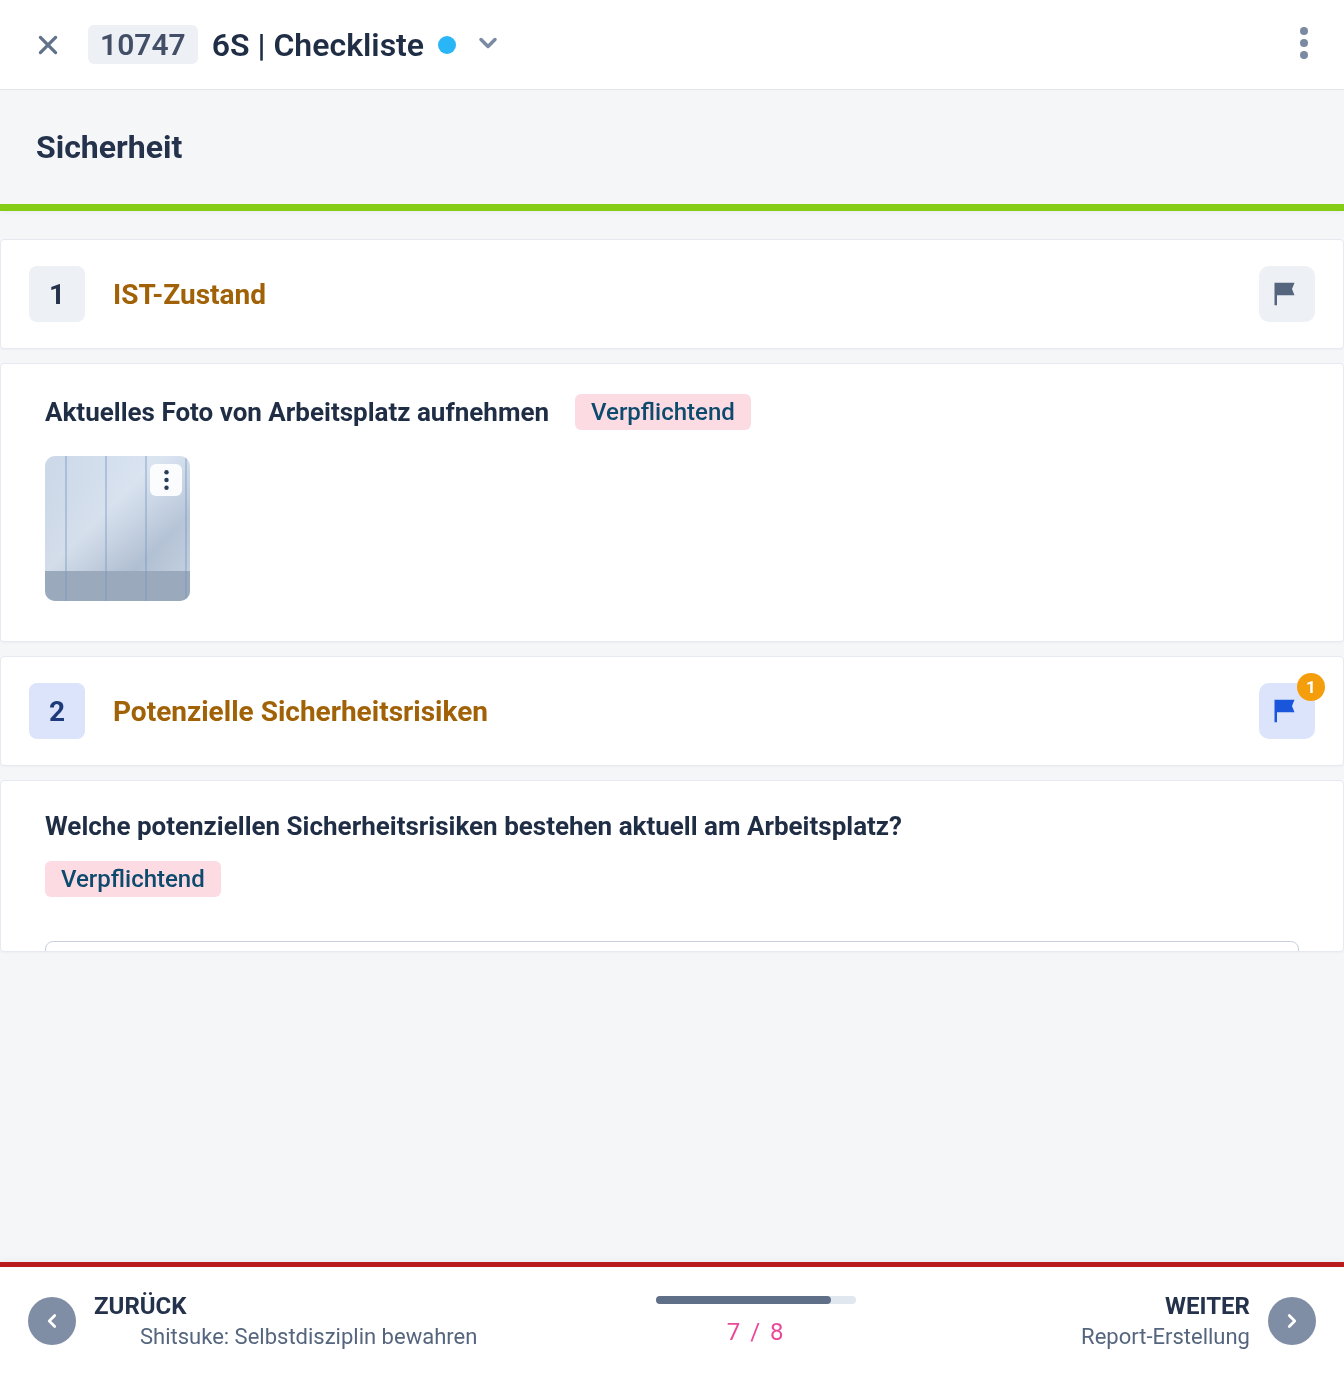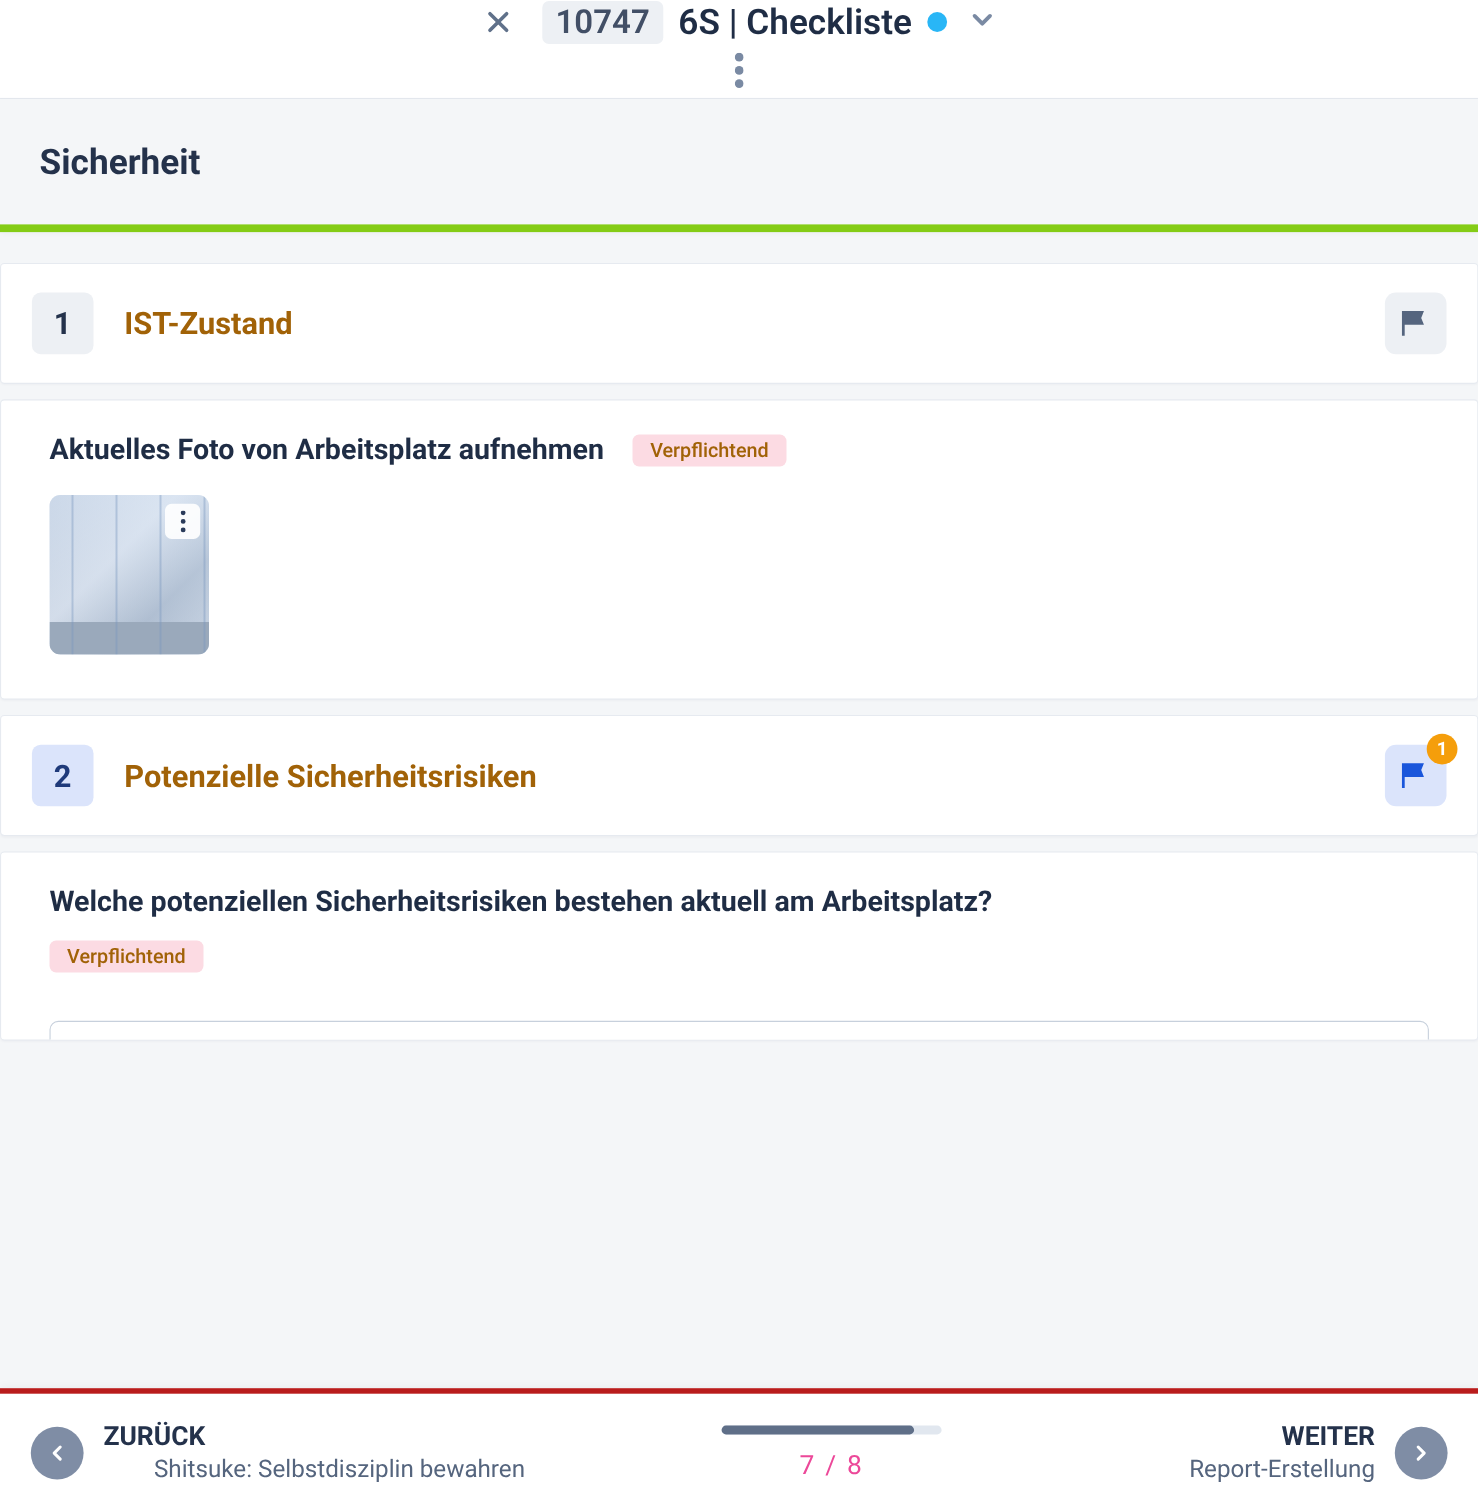--- a/index.html
+++ b/index.html
@@ -15,21 +15,20 @@
     }
     
     .header {
       background: #fff;
       height: 90px;
       display: flex;
       align-items: center;
       padding: 0 28px;
       justify-content: space-between;
       border-bottom: 1px solid #e4e8ee;
-      flex-direction: column;
     }
     .header-left { display: flex; align-items: center; gap: 20px; }
     .close-btn {
       width: 40px; height: 40px;
       display: flex; align-items: center; justify-content: center;
       color: #60718a; cursor: pointer; border-radius: 6px;
     }
     .close-btn svg { width: 26px; height: 26px; }
     .title-group { display: flex; align-items: center; gap: 14px; }
     .badge-id {
@@ -90,22 +89,22 @@
       position: absolute; top: -10px; right: -10px;
       background: #f59e0b; color: #fff;
       width: 28px; height: 28px; border-radius: 50%;
       display: flex; align-items: center; justify-content: center;
       font-size: 17px; font-weight: 700;
     }
     .card-body { padding: 30px 44px 40px; }
     .prompt-line { display: flex; align-items: center; gap: 26px; flex-wrap: wrap; margin-bottom: 22px; }
     .prompt-text { font-size: 26px; font-weight: 700; color: #1f2d45; }
     .req-badge {
-      background: #fcdbe3; color: #a16207;
-      font-size: 18px; font-weight: 500;
+      background: #fcdbe3; color: #0c4a6e;
+      font-size: 24px; font-weight: 500;
       padding: 4px 16px; border-radius: 6px;
     }
     .add-photo-btn {
       width: 100%; border: 2px solid #2a72ef; border-radius: 12px;
       background: #fff; color: #1a56db;
       font-size: 26px; font-weight: 600;
       padding: 16px 20px; cursor: pointer;
       display: flex; align-items: center; justify-content: center; gap: 16px;
     }
     .add-photo-btn svg { width: 30px; height: 26px; fill: #1a56db; }

